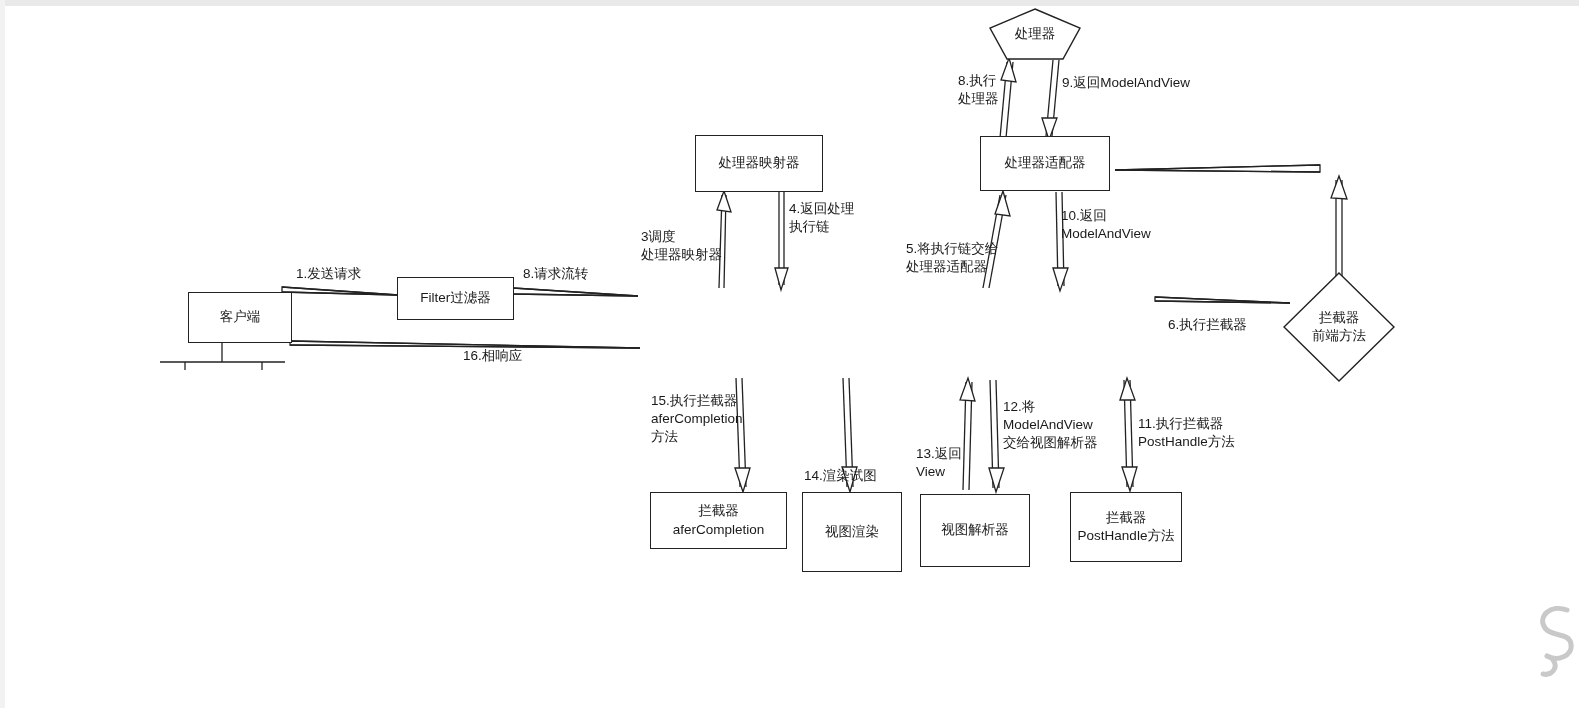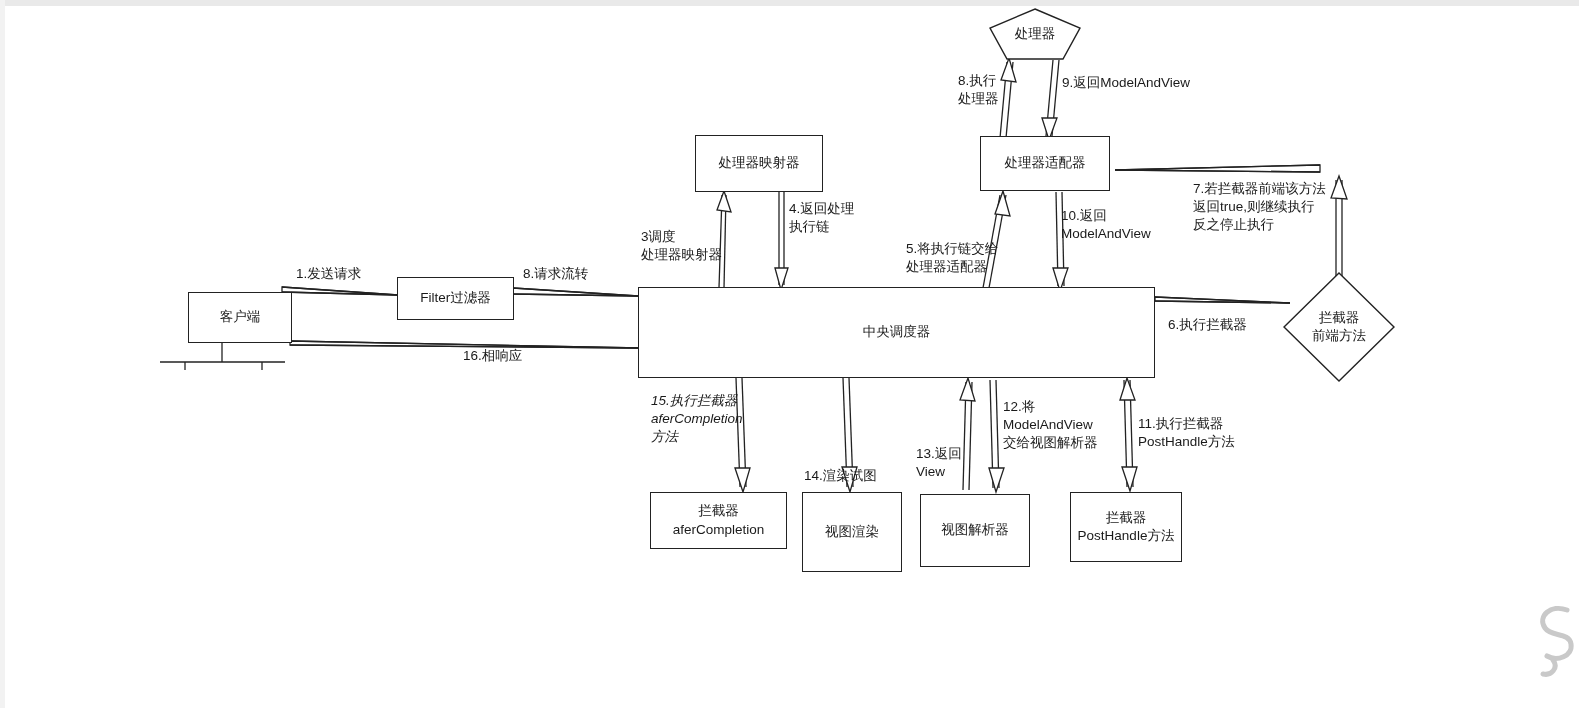--- a/index.html
+++ b/index.html
@@ -161,23 +161,20 @@
   </svg>
 
   <div class="node" style="left:188px; top:292px; width:104px; height:51px;">
     <span>客户端</span>
   </div>
 
   <div class="node" style="left:397px; top:277px; width:117px; height:43px;">
     <span>Filter过滤器</span>
   </div>
 
-  <div class="node" style="left:638px; top:287px; width:517px; height:91px;">
-    <span>中央调度器</span>
-  </div>
 
   <div class="node" style="left:695px; top:135px; width:128px; height:57px;">
     <span>处理器映射器</span>
   </div>
 
   <div class="node" style="left:980px; top:136px; width:130px; height:55px;">
     <span>处理器适配器</span>
   </div>
 
   <div style="position:absolute; left:989px; top:8px; width:92px; height:52px;">
@@ -225,23 +222,20 @@
 处理器映射器</div>
 
   <div class="label" style="left:789px; top:200px;">4.返回处理
 执行链</div>
 
   <div class="label" style="left:906px; top:240px;">5.将执行链交给
 处理器适配器</div>
 
   <div class="label" style="left:1168px; top:316px;">6.执行拦截器</div>
 
-  <div class="label" style="left:1193px; top:180px;">7.若拦截器前端该方法
-返回true,则继续执行
-反之停止执行</div>
 
   <div class="label" style="left:958px; top:72px;">8.执行
 处理器</div>
 
   <div class="label" style="left:1062px; top:74px;">9.返回ModelAndView</div>
 
   <div class="label" style="left:1061px; top:207px;">10.返回
 ModelAndView</div>
 
   <div class="label" style="left:1138px; top:415px;">11.执行拦截器
@@ -249,21 +243,21 @@
 
   <div class="label" style="left:1003px; top:398px;">12.将
 ModelAndView
 交给视图解析器</div>
 
   <div class="label" style="left:916px; top:436px;margin-top:9px;">13.返回
 View</div>
 
   <div class="label" style="left:804px; top:467px;">14.渲染试图</div>
 
-  <div class="label" style="left:651px; top:392px;font-style:italic;">15.执行拦截器
+  <div class="label" style="left:651px; top:392px;">15.执行拦截器
 aferCompletion
 方法</div>
 
   <div class="label" style="left:463px; top:347px;">16.相响应</div>
 
   <div class="logo">
     <svg width="46" height="80" viewBox="0 0 46 80">
       <path d="M36 12 C20 6, 6 18, 14 30 C20 39, 38 34, 40 46 C42 58, 26 64, 16 58" fill="none" stroke="#c9c9c9" stroke-width="5" stroke-linecap="round"></path>
       <path d="M22 62 C28 70, 20 78, 12 76" fill="none" stroke="#c9c9c9" stroke-width="5" stroke-linecap="round"></path>
     </svg>

